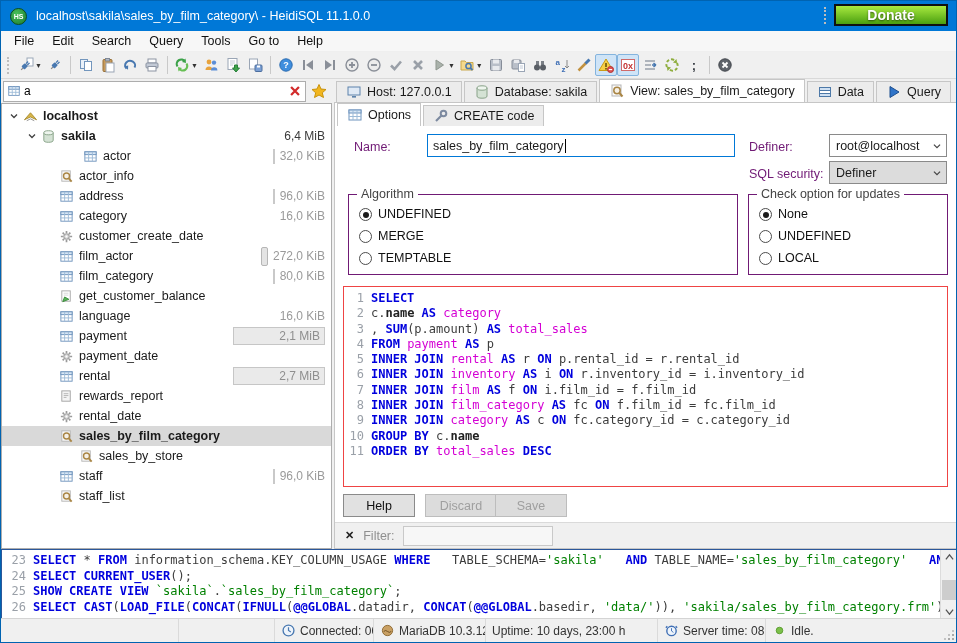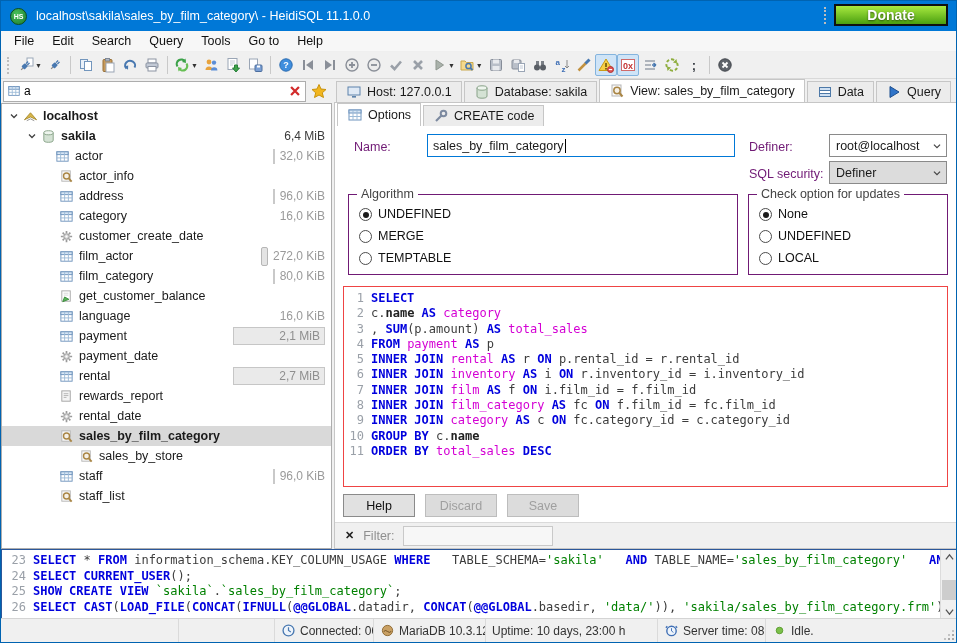--- a/index.html
+++ b/index.html
@@ -506,21 +506,21 @@
               <svg viewBox="0 0 16 16">
                 <path d="M3 4 v8 a5 2.2 0 0 0 10 0 V4" fill="#d4e2d4" stroke="#88a288"></path>
                 <ellipse cx="8" cy="4" rx="5" ry="2.2" fill="#eef5ee" stroke="#88a288"></ellipse>
               </svg>
             </span>
             <span>sakila</span>
             <span class="tree-size">
               <span class="size-dark">6,4 MiB</span>
             </span>
           </div>
-          <div class="tree-row" style="padding-left:36px">
+          <div class="tree-row" style="padding-left:64px">
             <span class="chev"></span>
             <span class="icon">
               <svg viewBox="0 0 16 16">
                 <rect x="2" y="3" width="12" height="10" fill="#fff" stroke="#6f94bd"></rect>
                 <rect x="2" y="3" width="12" height="3" fill="#d7e6f5" stroke="#6f94bd"></rect>
                 <path d="M2 9.5 h12 M6 3 v10 M10 3 v10" stroke="#9dbbd8" fill="none"></path>
               </svg>
             </span>
             <span>actor</span>
             <span class="tree-size">
@@ -892,21 +892,21 @@
 
         <div class="editor"><div class="code-line"><span class="lnum">1</span><span class="tk">SELECT</span></div><div class="code-line"><span class="lnum">2</span><span class="ti">c.</span><span class="tb">name</span><span class="ti"> </span><span class="tk">AS</span><span class="ti"> </span><span class="tt">category</span></div><div class="code-line"><span class="lnum">3</span><span class="ti">, </span><span class="tk">SUM</span><span class="ti">(p.amount) </span><span class="tk">AS</span><span class="ti"> </span><span class="tt">total_sales</span></div><div class="code-line"><span class="lnum">4</span><span class="tk">FROM</span><span class="ti"> </span><span class="tt">payment</span><span class="ti"> </span><span class="tk">AS</span><span class="ti"> p</span></div><div class="code-line"><span class="lnum">5</span><span class="tk">INNER JOIN</span><span class="ti"> </span><span class="tt">rental</span><span class="ti"> </span><span class="tk">AS</span><span class="ti"> r </span><span class="tk">ON</span><span class="ti"> p.rental_id = r.rental_id</span></div><div class="code-line"><span class="lnum">6</span><span class="tk">INNER JOIN</span><span class="ti"> </span><span class="tt">inventory</span><span class="ti"> </span><span class="tk">AS</span><span class="ti"> i </span><span class="tk">ON</span><span class="ti"> r.inventory_id = i.inventory_id</span></div><div class="code-line"><span class="lnum">7</span><span class="tk">INNER JOIN</span><span class="ti"> </span><span class="tt">film</span><span class="ti"> </span><span class="tk">AS</span><span class="ti"> f </span><span class="tk">ON</span><span class="ti"> i.film_id = f.film_id</span></div><div class="code-line"><span class="lnum">8</span><span class="tk">INNER JOIN</span><span class="ti"> </span><span class="tt">film_category</span><span class="ti"> </span><span class="tk">AS</span><span class="ti"> fc </span><span class="tk">ON</span><span class="ti"> f.film_id = fc.film_id</span></div><div class="code-line"><span class="lnum">9</span><span class="tk">INNER JOIN</span><span class="ti"> </span><span class="tt">category</span><span class="ti"> </span><span class="tk">AS</span><span class="ti"> c </span><span class="tk">ON</span><span class="ti"> fc.category_id = c.category_id</span></div><div class="code-line"><span class="lnum">10</span><span class="tk">GROUP BY</span><span class="ti"> c.</span><span class="tb">name</span></div><div class="code-line"><span class="lnum">11</span><span class="tk">ORDER BY</span><span class="ti"> </span><span class="tt">total_sales</span><span class="ti"> </span><span class="tk">DESC</span></div></div>
 
         <div class="bottom-filter">
           <span class="bf-close">✕</span>
           <span class="bf-label">Filter:</span>
           <input value="" style="">
         </div>
       <div class="btn" style="left:8px">Help</div>
           <div class="btn disabled" style="left:90px">Discard</div>
-          <div class="btn disabled" style="left:172px">Save</div>
+          <div class="btn disabled" style="left:160px">Save</div>
         </div>
     </div>
   </div>
 
   <div class="log">
     <div class="log-lines"><div class="code-line"><span class="lnum">23</span><span class="tk">SELECT</span><span class="ti"> * </span><span class="tk">FROM</span><span class="ti"> information_schema.KEY_COLUMN_USAGE </span><span class="tk">WHERE</span><span class="ti">   TABLE_SCHEMA=</span><span class="ts">'sakila'</span><span class="ti">   </span><span class="tk">AND</span><span class="ti"> TABLE_NAME=</span><span class="ts">'sales_by_film_category'</span><span class="ti">   </span><span class="tk">AND</span></div><div class="code-line"><span class="lnum">24</span><span class="tk">SELECT</span><span class="ti"> </span><span class="tk">CURRENT_USER</span><span class="ti">();</span></div><div class="code-line"><span class="lnum">25</span><span class="tk">SHOW CREATE VIEW</span><span class="ti"> </span><span class="ts">`sakila`</span><span class="ti">.</span><span class="ts">`sales_by_film_category`</span><span class="ti">;</span></div><div class="code-line"><span class="lnum">26</span><span class="tk">SELECT</span><span class="ti"> </span><span class="tk">CAST</span><span class="ti">(</span><span class="tk">LOAD_FILE</span><span class="ti">(</span><span class="tk">CONCAT</span><span class="ti">(</span><span class="tk">IFNULL</span><span class="ti">(</span><span class="tk">@@GLOBAL</span><span class="ti">.datadir, </span><span class="tk">CONCAT</span><span class="ti">(</span><span class="tk">@@GLOBAL</span><span class="ti">.basedir, </span><span class="ts">'data/'</span><span class="ti">)), </span><span class="ts">'sakila/sales_by_film_category.frm'</span><span class="ti">)) A</span></div></div>
     <div class="log-scroll">
       <div class="scroll-arrow sa-up">
         <svg viewBox="0 0 10 10">
             <path d="M1 7 L5 2 L9 7" fill="none" stroke="#555" stroke-width="1.4"></path>

